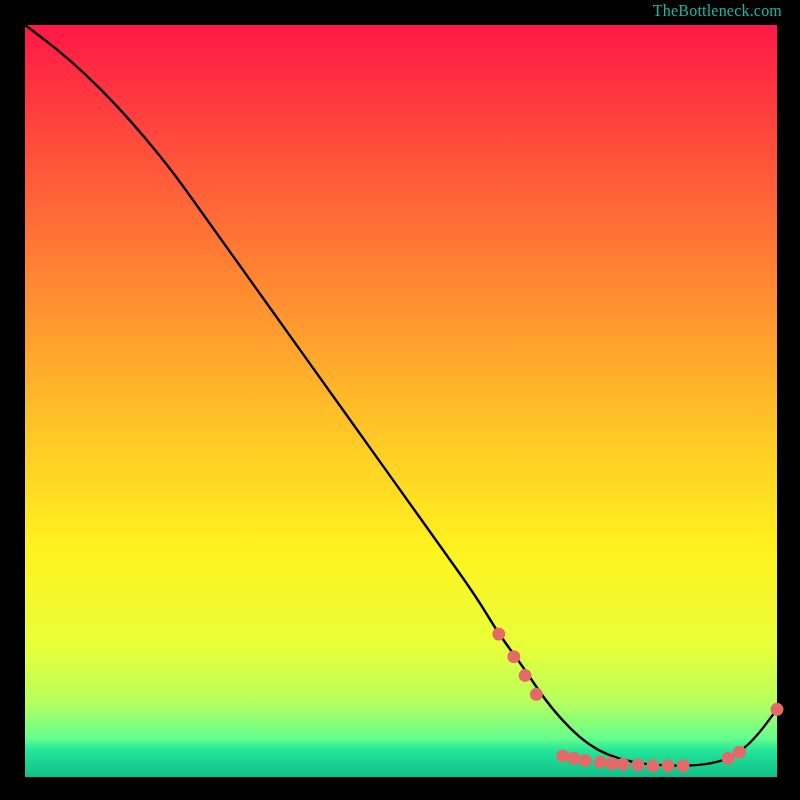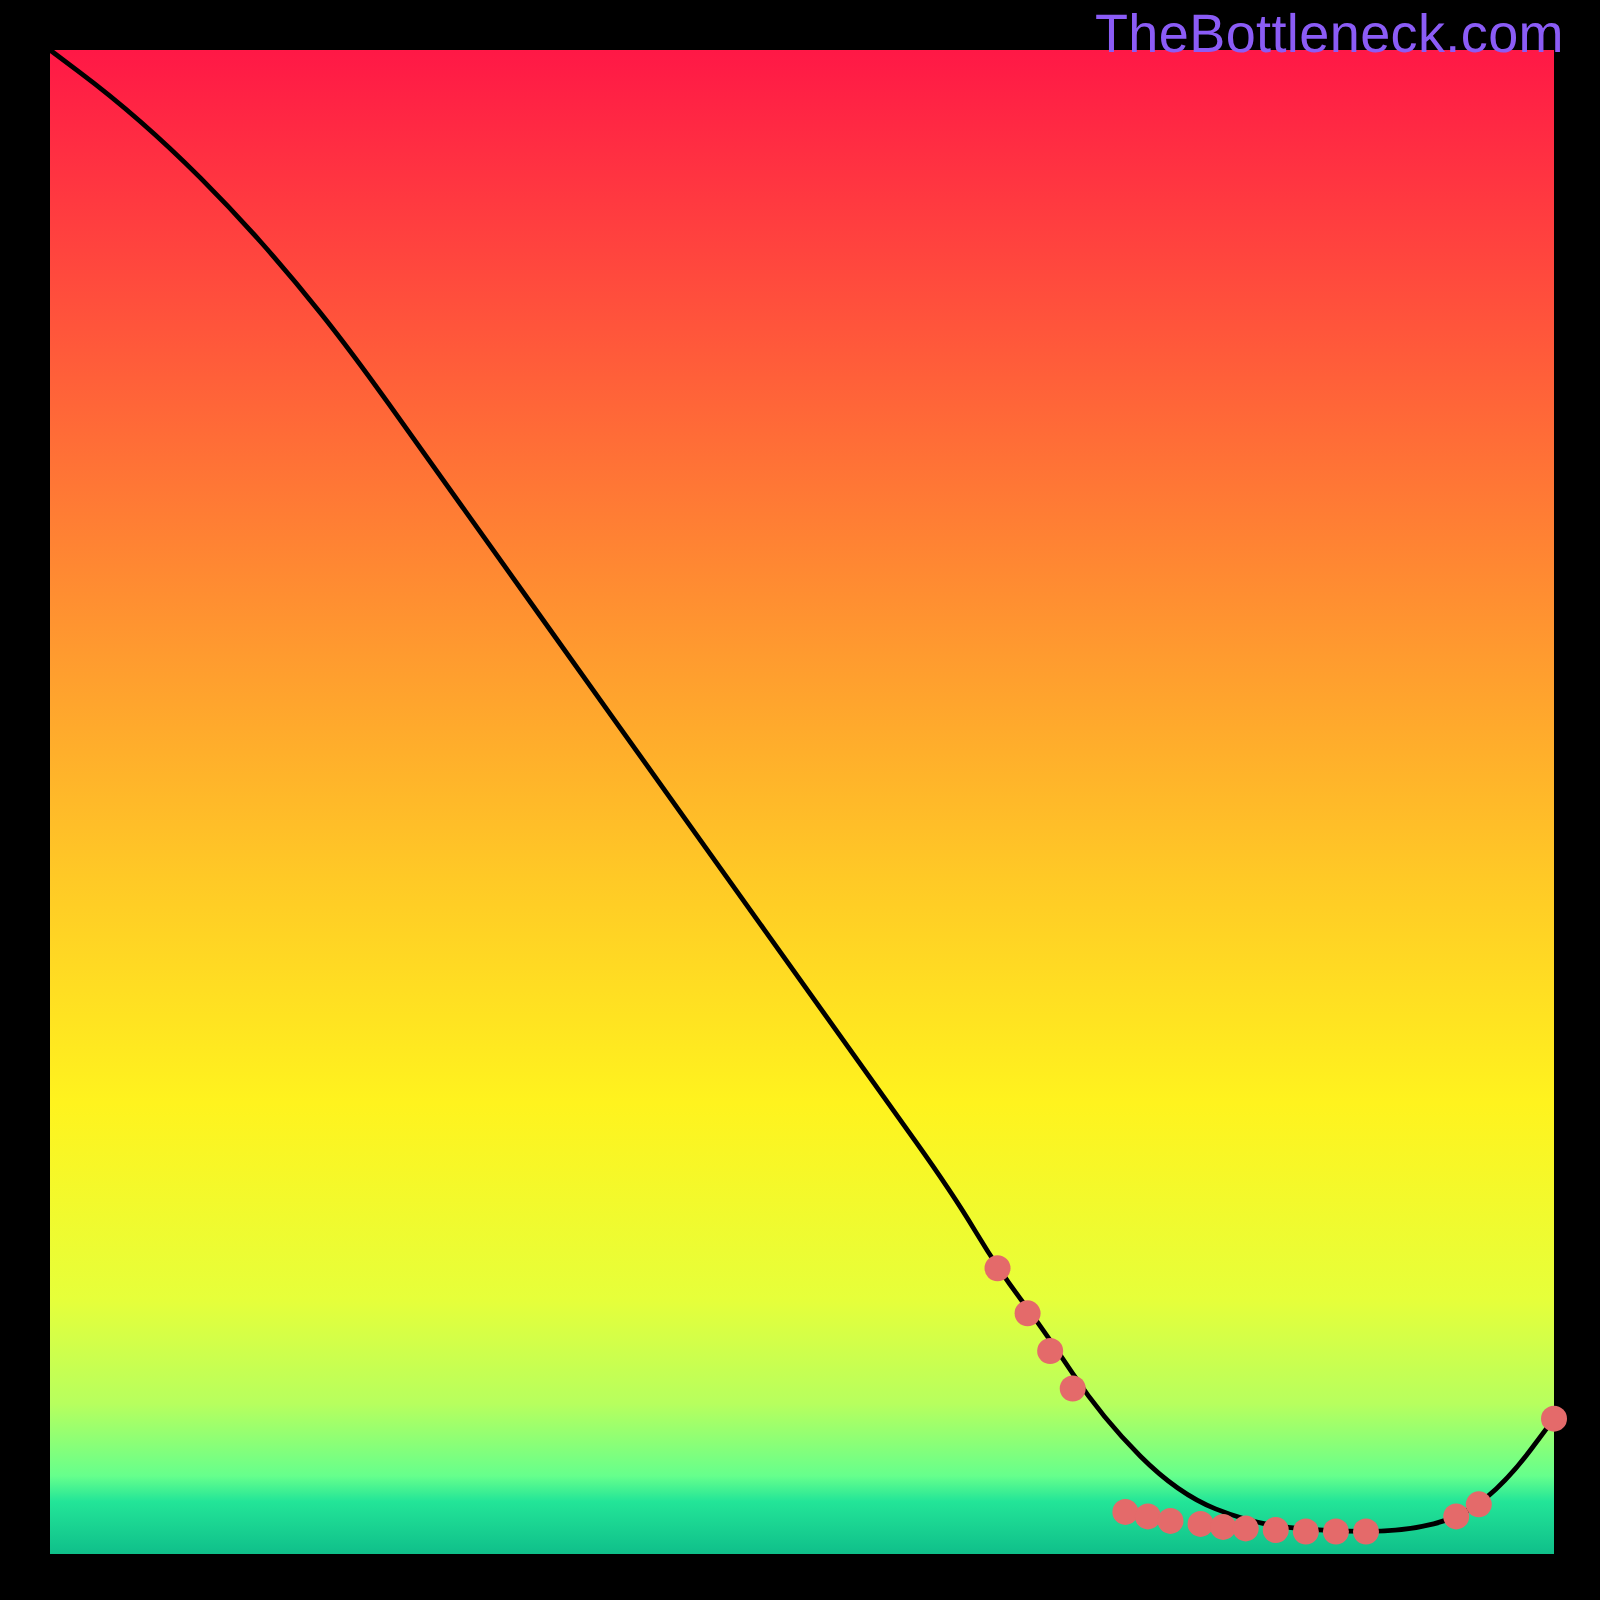--- a/index.html
+++ b/index.html
@@ -19,23 +19,23 @@
   svg {
     display: block;
     position: absolute;
     left: 0;
     top: 0;
   }
   .watermark {
     position: absolute;
     top: 2px;
     right: 18px;
-    font-family: Liberation Sans, sans-serif;
-    font-size: 27px;
-    color: #8b5cf6;
+    font-family: Liberation Serif, serif;
+    font-size: 16px;
+    color: #14b8a6;
     letter-spacing: 0.2px;
     user-select: none;
   }
 </style>
 </head>
 <body>
 
 <div class="stage">
   <svg id="svg" width="800" height="800" viewBox="0 0 800 800">
       <defs>

